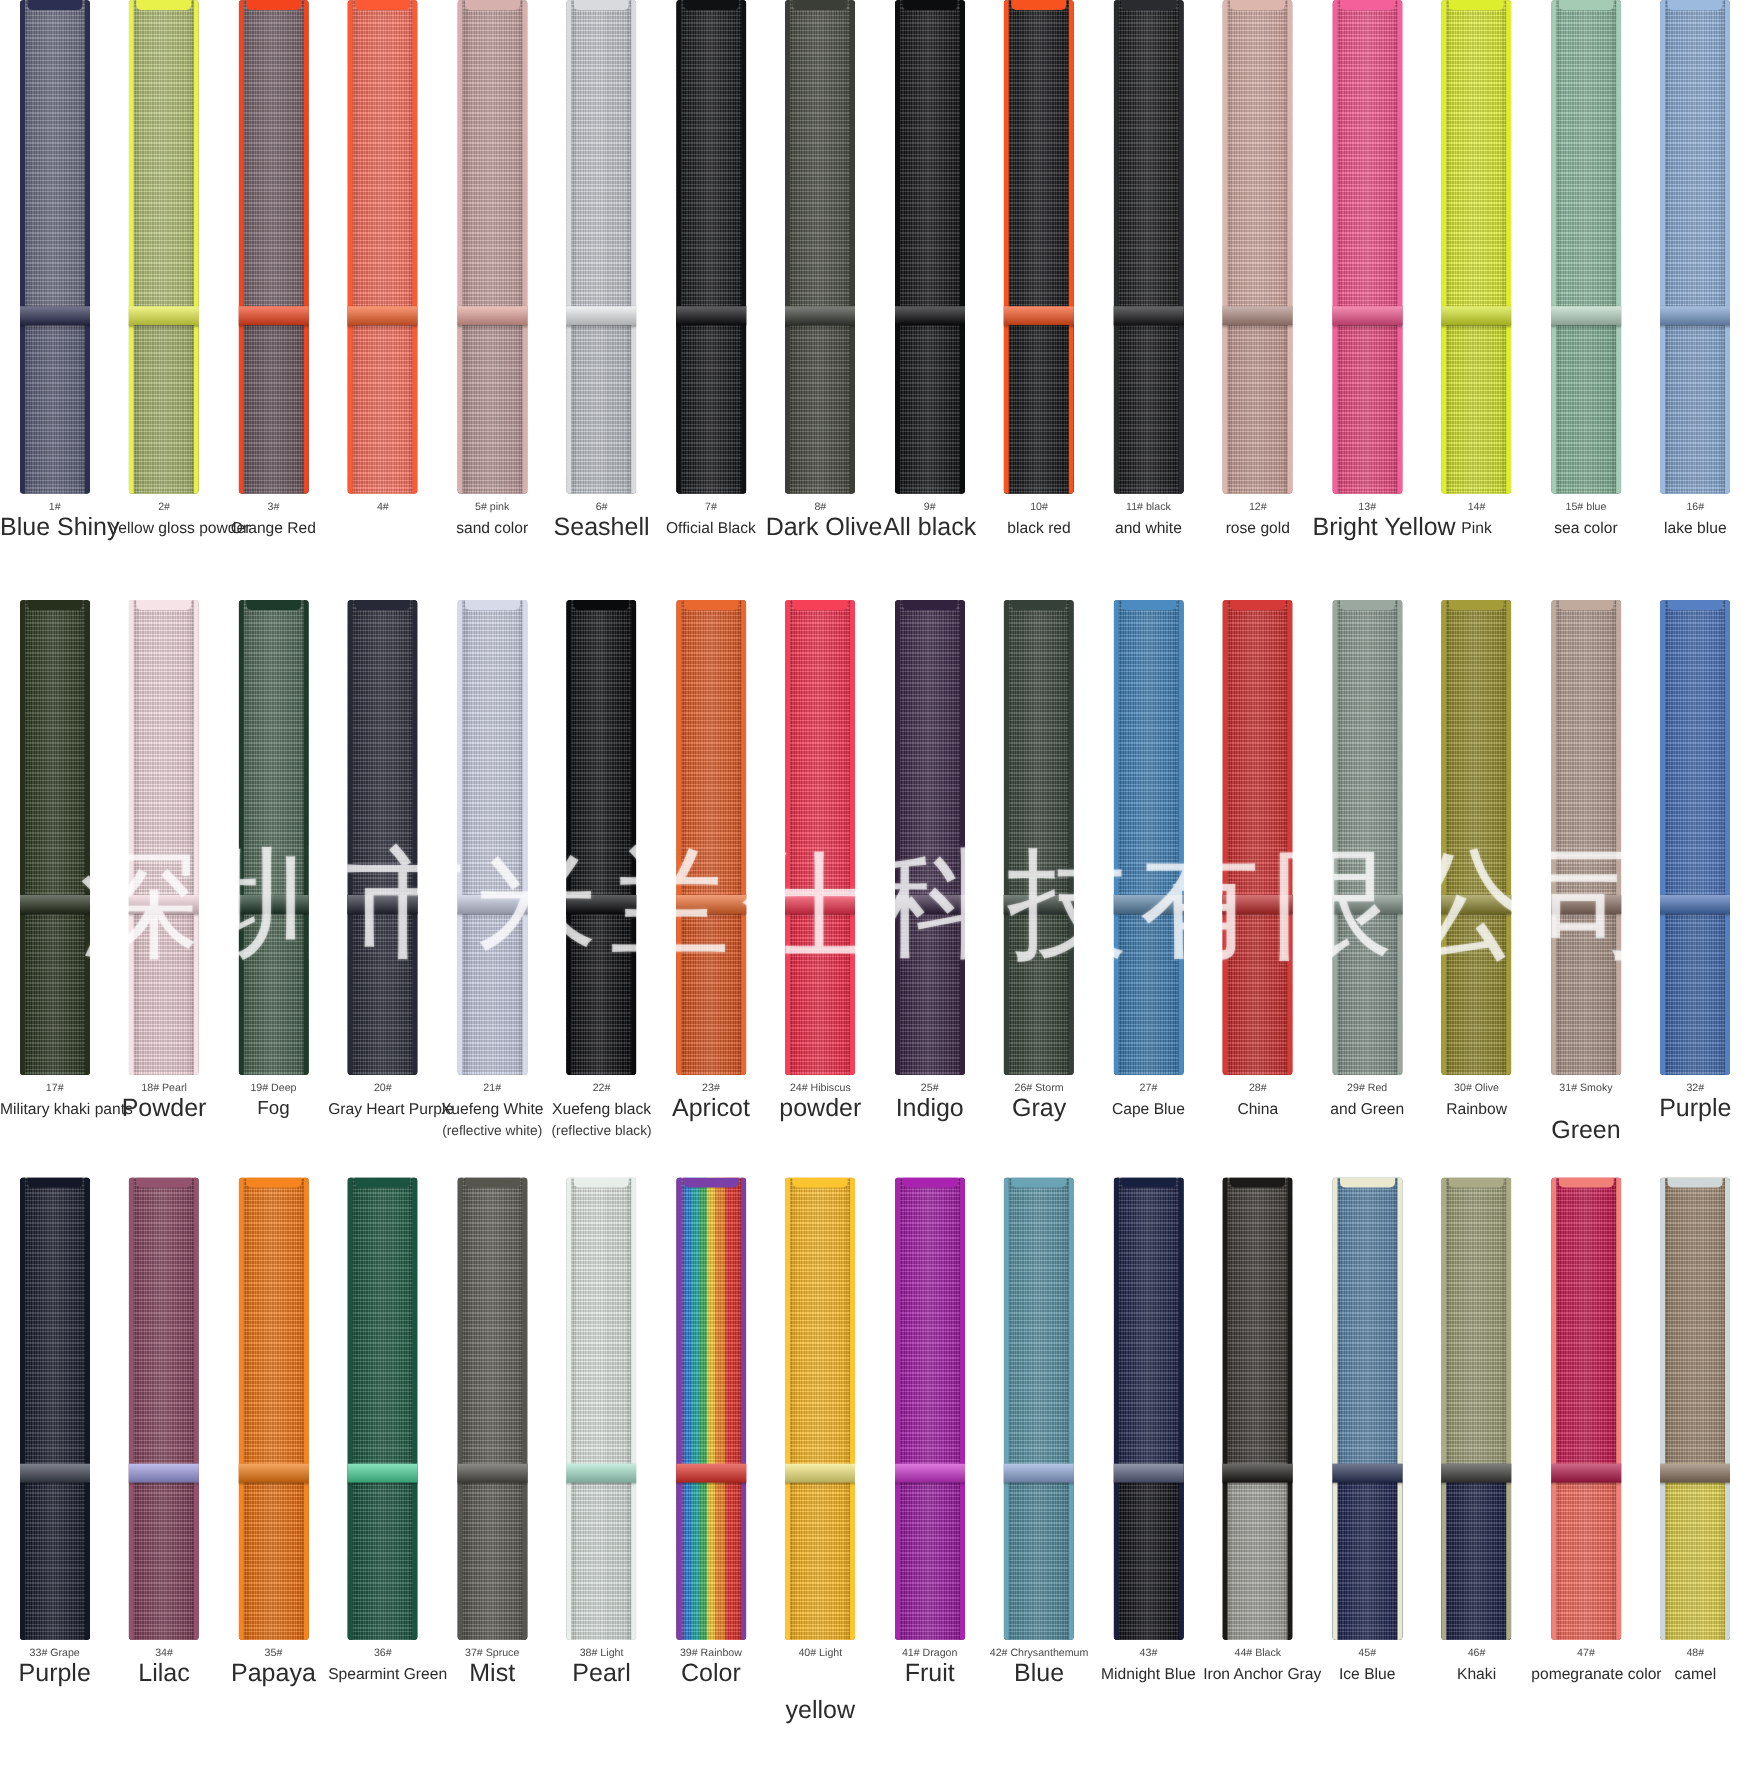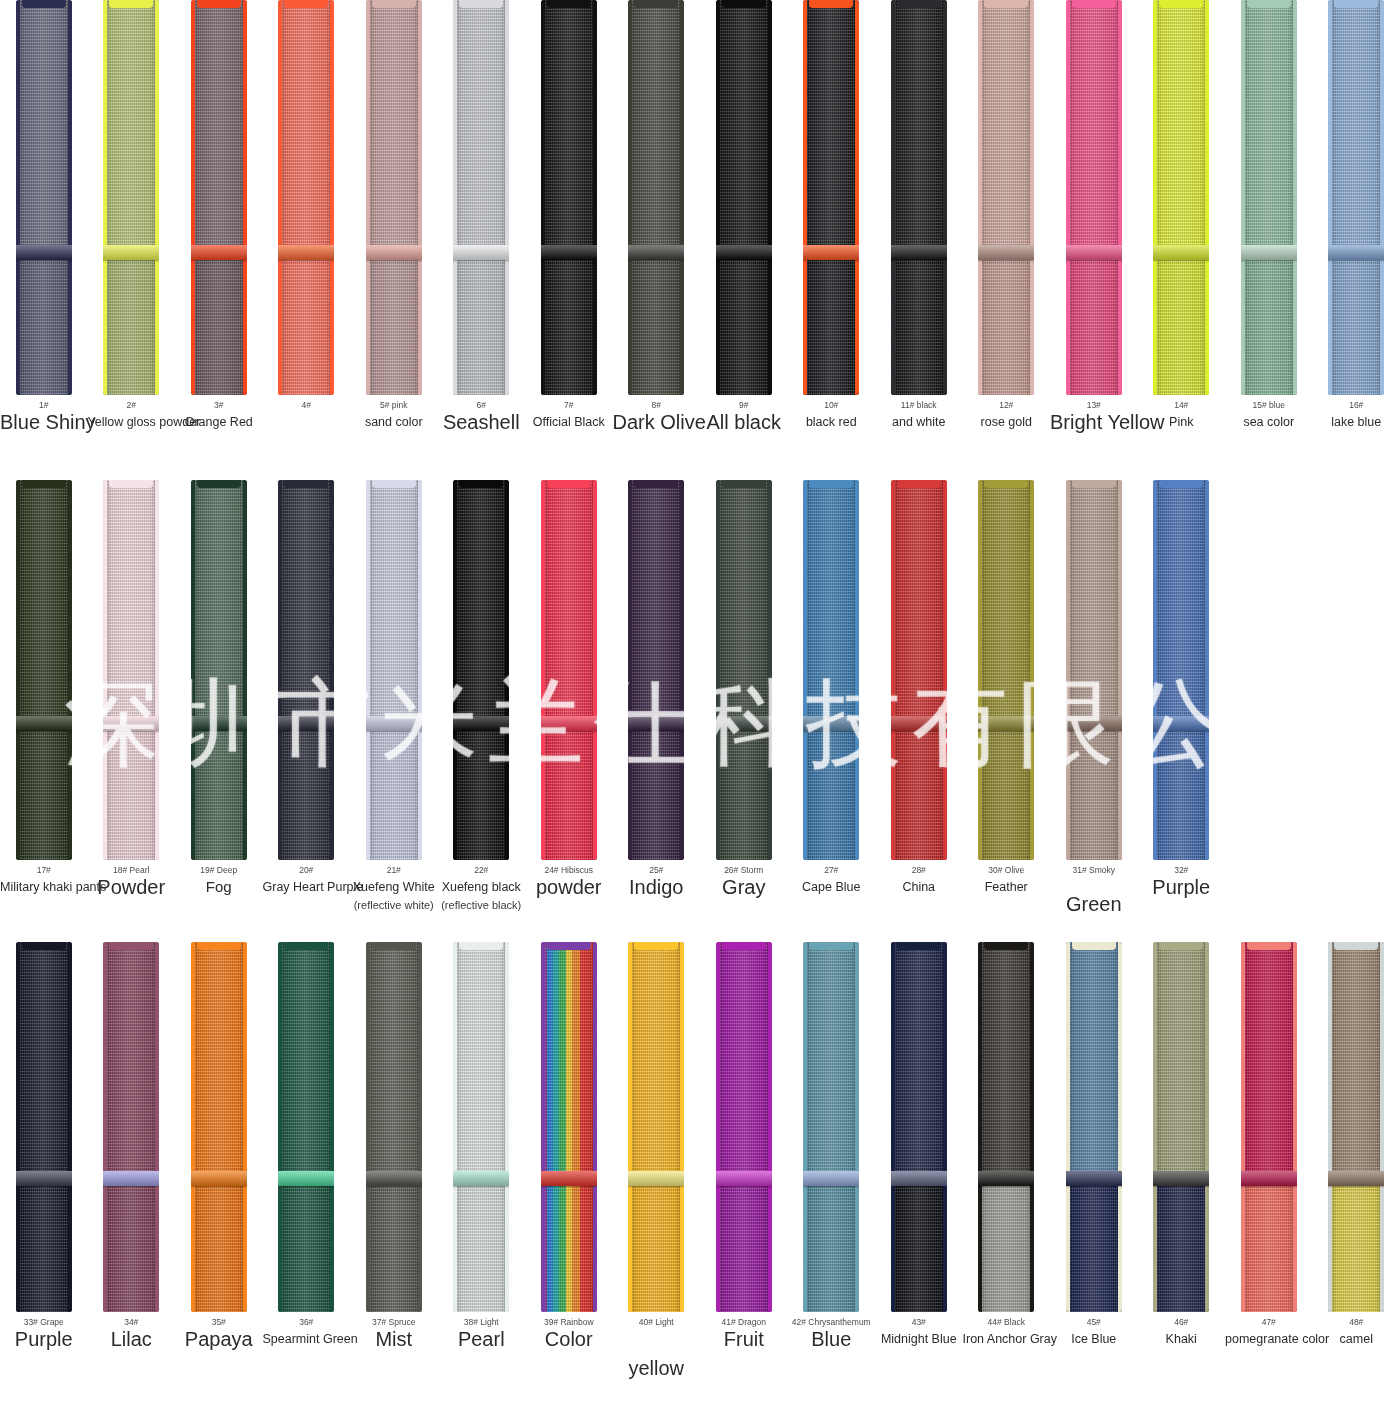--- a/index.html
+++ b/index.html
@@ -561,20 +561,41 @@
         </div>
         <div class="labels">
           <div class="lbl-small">22#</div>
           <div class="lbl-main" style="font-size: 12.5px;">Xuefeng black</div>
           <div class="lbl-extra">(reflective black)</div>
         </div>
       </div>
       <div class="cell">
         <div class="band-wrap">
           <div class="band">
+            <div class="face" style="background: rgb(224, 90, 38);"></div>
+            <div class="lower" style="height: 38%; background: rgb(216, 82, 31);"></div>
+            <div class="weave"></div>
+            <div class="weave2"></div>
+            <div class="shade"></div>
+            <div class="rail-l" style="background: rgb(233, 104, 47);"></div>
+            <div class="rail-r" style="background: rgb(233, 104, 47);"></div>
+            <div class="tab" style="background: rgb(233, 104, 47);"></div>
+            <div class="keeper" style="background: rgb(236, 106, 45); top: 62%;">
+              <div class="kshade"></div>
+            </div>
+          </div>
+        </div>
+        <div class="labels">
+          <div class="lbl-small">23#</div>
+          <div class="lbl-main" style="font-size: 20px;">Apricot</div>
+        </div>
+      </div>
+      <div class="cell">
+        <div class="band-wrap">
+          <div class="band">
             <div class="face" style="background: rgb(243, 50, 79);"></div>
             <div class="lower" style="height: 38%; background: rgb(239, 42, 71);"></div>
             <div class="weave"></div>
             <div class="weave2"></div>
             <div class="shade"></div>
             <div class="rail-l" style="background: rgb(245, 64, 88);"></div>
             <div class="rail-r" style="background: rgb(245, 64, 88);"></div>
             <div class="tab" style="background: rgb(245, 64, 88);"></div>
             <div class="keeper" style="background: rgb(243, 50, 79); top: 62%;">
               <div class="kshade"></div>
@@ -666,36 +687,57 @@
           </div>
         </div>
         <div class="labels">
           <div class="lbl-small">28#</div>
           <div class="lbl-main" style="font-size: 12.5px;">China</div>
         </div>
       </div>
       <div class="cell">
         <div class="band-wrap">
           <div class="band">
+            <div class="face" style="background: rgb(138, 154, 144);"></div>
+            <div class="lower" style="height: 38%; background: rgb(130, 145, 138);"></div>
+            <div class="weave"></div>
+            <div class="weave2"></div>
+            <div class="shade"></div>
+            <div class="rail-l" style="background: rgb(154, 168, 160);"></div>
+            <div class="rail-r" style="background: rgb(154, 168, 160);"></div>
+            <div class="tab" style="background: rgb(154, 168, 160);"></div>
+            <div class="keeper" style="background: rgb(126, 141, 133); top: 62%;">
+              <div class="kshade"></div>
+            </div>
+          </div>
+        </div>
+        <div class="labels">
+          <div class="lbl-small">29# Red</div>
+          <div class="lbl-main" style="font-size: 12.5px;">and Green</div>
+        </div>
+      </div>
+      <div class="cell">
+        <div class="band-wrap">
+          <div class="band">
             <div class="face" style="background: rgb(154, 146, 51);"></div>
             <div class="lower" style="height: 38%; background: rgb(147, 139, 49);"></div>
             <div class="weave"></div>
             <div class="weave2"></div>
             <div class="shade"></div>
             <div class="rail-l" style="background: rgb(164, 155, 57);"></div>
             <div class="rail-r" style="background: rgb(164, 155, 57);"></div>
             <div class="tab" style="background: rgb(164, 155, 57);"></div>
             <div class="keeper" style="background: rgb(142, 135, 48); top: 62%;">
               <div class="kshade"></div>
             </div>
           </div>
         </div>
         <div class="labels">
           <div class="lbl-small">30# Olive</div>
-          <div class="lbl-main" style="font-size: 12.5px;">Feather</div>
+          <div class="lbl-main" style="font-size: 12.5px;">Rainbow</div>
         </div>
       </div>
       <div class="cell">
         <div class="band-wrap">
           <div class="band">
             <div class="face" style="background: rgb(183, 160, 148);"></div>
             <div class="lower" style="height: 38%; background: rgb(171, 149, 138);"></div>
             <div class="weave"></div>
             <div class="weave2"></div>
             <div class="shade"></div>

